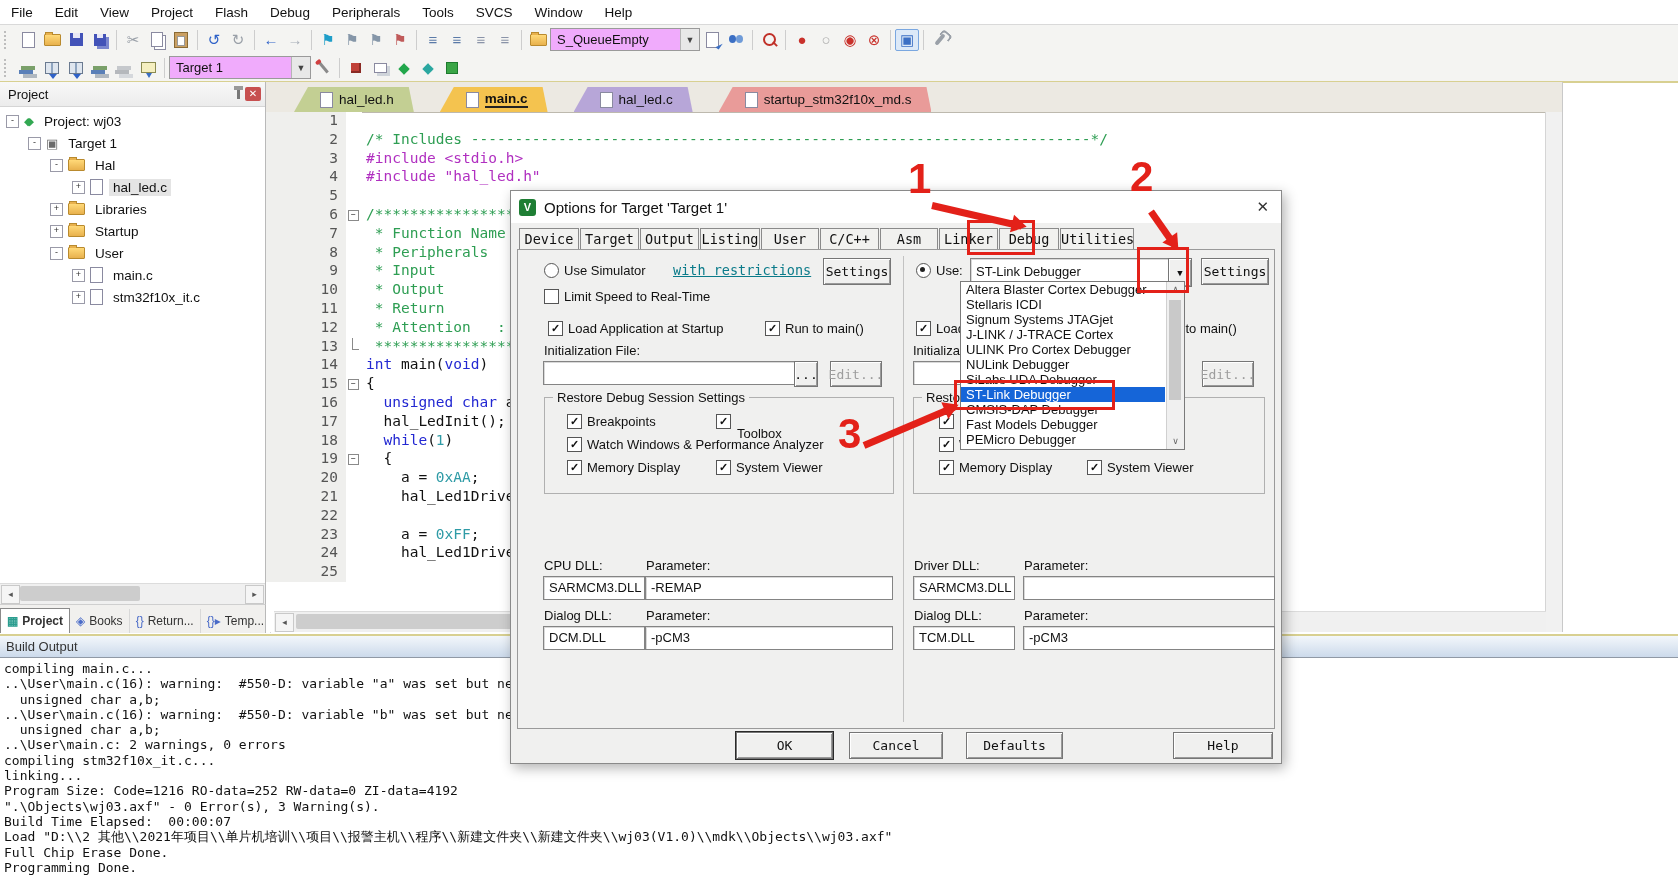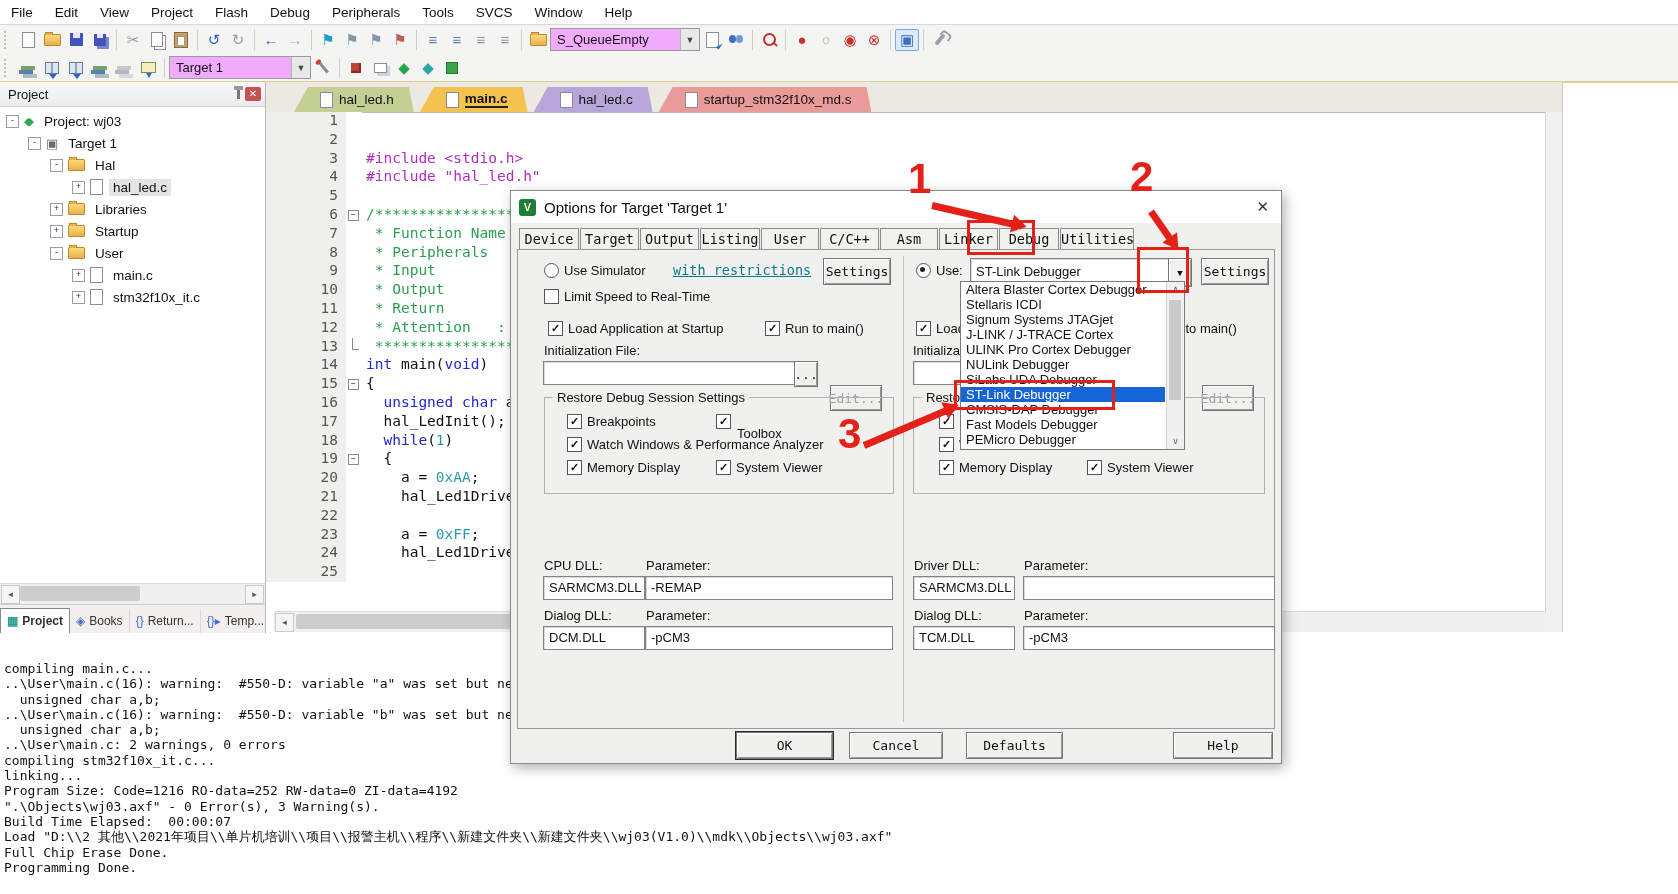--- a/index.html
+++ b/index.html
@@ -79,21 +79,21 @@
         font-size:9px;color:#555;text-align:center;line-height:16px;}
   .sthumb{position:absolute;top:2px;height:15px;background:#cdcdcd;border-radius:2px;}
   .page-tabs{position:absolute;left:0;top:604px;width:265px;height:28px;background:#f1f0ee;
              border-top:1px solid #cfcfcf;border-right:1px solid #b9b9b9;display:flex;align-items:flex-end;font-size:12px;}
   .ptab{height:24px;display:flex;align-items:center;padding:0 6px;color:#333;border-right:1px solid #d8d8d8;white-space:nowrap;}
   .ptab.active{background:#fff;border:1px solid #8a8a8a;border-bottom:none;font-weight:bold;}
   .ptab .g{margin-right:4px;font-size:12px;}
   
   .editor{position:absolute;left:266px;top:82px;width:1296px;height:550px;background:#fff;border-right:1px solid #c9c9c9;}
   .etabbar{position:absolute;left:0;top:0;right:0;height:30px;background:#ece9e2;border-bottom:1px solid #bdb9ae;
-           display:flex;align-items:flex-end;padding-left:28px;}
+           display:flex;align-items:flex-end;padding-left:28px;gap:20px;}
   .etab{position:relative;height:25px;display:flex;align-items:center;padding:0 20px 0 26px;margin-right:6px;
         font-size:13.5px;white-space:nowrap;}
   .etab:before{content:"";position:absolute;inset:0;background:var(--c);
         clip-path:polygon(14px 0,calc(100% - 5px) 0,100% 100%,0 100%);border-radius:2px 2px 0 0;}
   .etab .pk{z-index:1;margin-right:6px;}
   .etab .lbl{z-index:1;}
   .etab.active .lbl{font-weight:bold;border-bottom:2px solid #222;}
   .code{position:absolute;left:0;top:30px;right:16px;bottom:22px;overflow:hidden;
         font-family:"DejaVu Sans Mono",monospace;font-size:14.5px;}
   .cline{height:18.8px;display:flex;white-space:pre;}
@@ -127,21 +127,21 @@
   .rd.on:after{content:"";position:absolute;left:3px;top:3px;width:5px;height:5px;border-radius:50%;background:#222;}
   .cbx{display:inline-block;width:13px;height:13px;border:1px solid #555;background:#fff;font-size:11px;line-height:12px;
        text-align:center;font-weight:bold;color:#111;vertical-align:middle;}
   .dlbl{position:absolute;white-space:nowrap;}
   .din{position:absolute;background:#fff;border:1px solid #848484;box-shadow:inset 1px 1px 0 #d9d9d9;
        font-size:13px;line-height:22px;padding:0 5px;white-space:nowrap;overflow:hidden;}
   .dbtn{position:absolute;background:#f0f0ef;border:1px solid #767676;
         box-shadow:inset 1px 1px 0 #ffffff, inset -1px -1px 0 #9a9a9a;text-align:center;
         font-family:"DejaVu Sans Mono",monospace;font-size:13px;display:flex;align-items:center;justify-content:center;}
   .dbtn.default{outline:1px solid #2a2a2a;}
-  .dbtn.disabled{color:#9d9d9d;margin-top:24px;}
+  .dbtn.disabled{color:#9d9d9d;}
   .grp{position:absolute;border:1px solid #b0b0b0;}
   .grp .gl{position:absolute;top:-8px;left:8px;background:#f0f0ef;padding:0 4px;font-size:13px;white-space:nowrap;}
   .link{color:#0b7b8a;text-decoration:underline;font-family:"DejaVu Sans Mono",monospace;font-size:13.5px;}
   
   .ddl{position:absolute;left:960px;top:281px;width:223px;height:167px;background:#fff;border:1px solid #7a7a7a;
        z-index:60;font-size:13px;}
   .ddl-item{height:15px;line-height:15px;padding-left:5px;white-space:nowrap;overflow:hidden;width:199px;}
   .ddl-item.sel{background:#1565d8;color:#fff;}
   .ddl-sb{position:absolute;right:0;top:0;width:17px;bottom:0;background:#f0f0f0;border-left:1px solid #d0d0d0;}
   .ddl-sb .a{position:absolute;left:0;width:17px;height:15px;font-size:9px;color:#666;text-align:center;line-height:15px;}
@@ -388,21 +388,21 @@
           <span class="pk pk-page"></span>
           <span class="lbl">hal_led.c</span>
         </span>
         <span class="etab" style="--c: #e99b99;">
           <span class="pk pk-page"></span>
           <span class="lbl">startup_stm32f10x_md.s</span>
         </span>
       </div>
     <div class="code" id="code">
         <div class="cline"><span class="gut">1</span><span class="fold"></span><span class="ctext"></span></div>
-        <div class="cline"><span class="gut">2</span><span class="fold"></span></div>
+        <div class="cline"><span class="gut">2</span><span class="fold"></span><span class="ctext"><span style="color: rgb(46, 158, 83);">/* Includes -----------------------------------------------------------------------*/</span></span></div>
         <div class="cline"><span class="gut">3</span><span class="fold"></span><span class="ctext"><span style="color: rgb(176, 47, 192);">#include &lt;stdio.h&gt;</span></span></div>
         <div class="cline"><span class="gut">4</span><span class="fold"></span><span class="ctext"><span style="color: rgb(176, 47, 192);">#include "hal_led.h"</span></span></div>
         <div class="cline"><span class="gut">5</span><span class="fold"></span><span class="ctext"></span></div>
         <div class="cline"><span class="gut">6</span><span class="fold"><span class="fbox">−</span></span><span class="ctext"><span style="color: rgb(46, 158, 83);">/*****************************************</span></span></div>
         <div class="cline"><span class="gut">7</span><span class="fold"></span><span class="ctext"><span style="color: rgb(46, 158, 83);"> * Function Name</span></span></div>
         <div class="cline"><span class="gut">8</span><span class="fold"></span><span class="ctext"><span style="color: rgb(46, 158, 83);"> * Peripherals</span></span></div>
         <div class="cline"><span class="gut">9</span><span class="fold"></span><span class="ctext"><span style="color: rgb(46, 158, 83);"> * Input</span></span></div>
         <div class="cline"><span class="gut">10</span><span class="fold"></span><span class="ctext"><span style="color: rgb(46, 158, 83);"> * Output</span></span></div>
         <div class="cline"><span class="gut">11</span><span class="fold"></span><span class="ctext"><span style="color: rgb(46, 158, 83);"> * Return</span></span></div>
         <div class="cline"><span class="gut">12</span><span class="fold"></span><span class="ctext"><span style="color: rgb(46, 158, 83);"> * Attention   :</span></span></div>
@@ -420,20 +420,23 @@
         <div class="cline"><span class="gut">24</span><span class="fold"></span><span class="ctext"><span style="color: rgb(17, 17, 17);">    hal_Led1Drive</span></span></div>
         <div class="cline"><span class="gut">25</span><span class="fold"></span><span class="ctext"></span></div>
       </div>
     <div class="vscroll"></div>
     <div class="ehscroll">
       <span class="sbtn" style="left:1px;">◂</span>
       <span class="sthumb" style="left:22px;width:760px;"></span>
     </div>
   </div>
 
+  <div class="build-cap">
+    <span>Build Output</span>
+  </div>
   <div class="console" id="console"><div>compiling main.c...</div><div>..\User\main.c(16): warning:  #550-D: variable "a" was set but never</div><div>  unsigned char a,b;</div><div>..\User\main.c(16): warning:  #550-D: variable "b" was set but never</div><div>  unsigned char a,b;</div><div>..\User\main.c: 2 warnings, 0 errors</div><div>compiling stm32f10x_it.c...</div><div>linking...</div><div>Program Size: Code=1216 RO-data=252 RW-data=0 ZI-data=4192</div><div>".\Objects\wj03.axf" - 0 Error(s), 3 Warning(s).</div><div>Build Time Elapsed:  00:00:07</div><div>Load "D:\\2 其他\\2021年项目\\单片机培训\\项目\\报警主机\\程序\\新建文件夹\\新建文件夹\\wj03(V1.0)\\mdk\\Objects\\wj03.axf"</div><div>Full Chip Erase Done.</div><div>Programming Done.</div></div>
 
   <div class="dlg">
     <div class="dlg-title">
       <span class="dlg-logo">V</span>
       <span>Options for Target 'Target 1'</span>
       <span class="dlg-close">✕</span>
     </div>
     <div class="tabstrip" id="dtabs">
         <span class="dtab" style="width: 58px;">Device</span>

